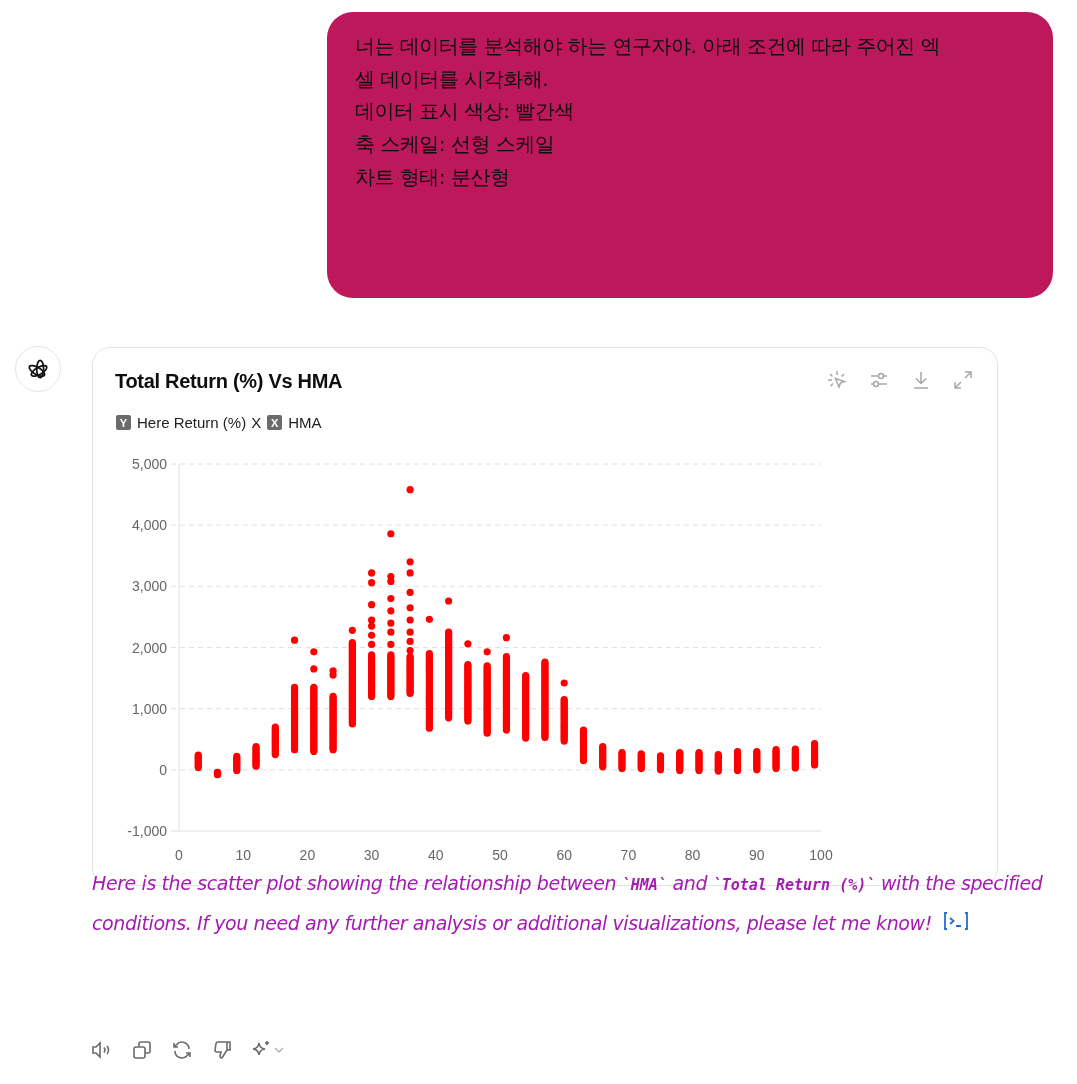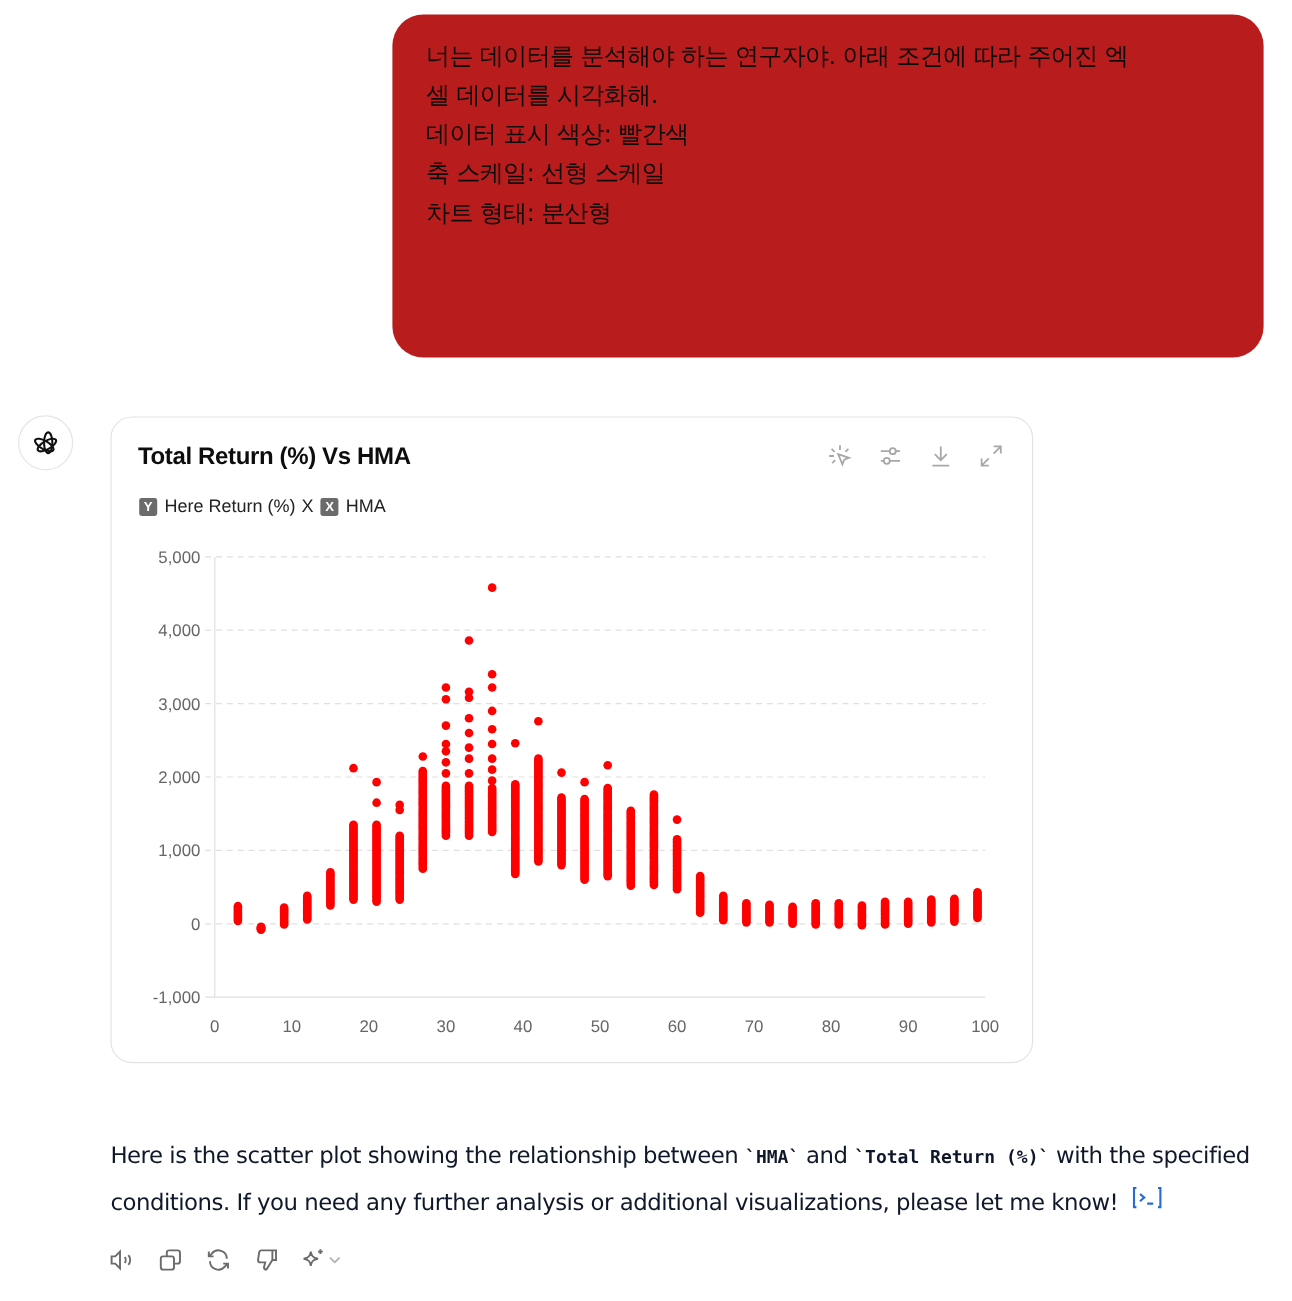--- a/index.html
+++ b/index.html
@@ -3,50 +3,51 @@
 <meta charset="utf-8">
 <style>
   * { box-sizing: border-box; margin: 0; padding: 0; }
   body {
     width: 1077px; height: 1084px; background: #ffffff;
     font-family: "Liberation Sans", "DejaVu Sans", sans-serif;
     color: #0d0d0d; position: relative; overflow: hidden;
   }
   .user-bubble {
     position: absolute; left: 327px; top: 12px; width: 726px; height: 286px;
-    background: #b91c1c; border-radius: 26px; padding: 18px 28px 0 28px;
+    background: #be185d; border-radius: 26px; padding: 18px 28px 0 28px;
   }
   .user-line { font-family: "DejaVu Sans", sans-serif; font-size: 20px; line-height: 32.7px; color: #0d0d0d; letter-spacing: -0.5px; }
   .assistant-avatar {
     position: absolute; left: 15px; top: 346px; width: 46px; height: 46px;
     border-radius: 50%; border: 1px solid #e5e5e5; background: #fff;
     display: flex; align-items: center; justify-content: center;
   }
   .chart-card {
-    position: absolute; left: 92px; top: 347px; width: 769px; height: 539px;
+    position: absolute; left: 92px; top: 347px; width: 906px; height: 539px;
     border: 1px solid #e3e3e3; border-radius: 18px; background: #fff;
   }
   .chart-title {
     position: absolute; left: 22px; top: 22px; font-size: 20px; font-weight: bold;
     color: #0d0d0d; letter-spacing: -0.3px;
   }
   .chart-tools { position: absolute; right: 22px; top: 20px; display: flex; gap: 18px; }
   .tool { width: 24px; height: 24px; display: flex; align-items: center; justify-content: center; cursor: pointer; }
   .legend { position: absolute; left: 23px; top: 66px; display: flex; align-items: center; font-size: 15px; color: #222; }
   .legend .badge {
     display: inline-flex; width: 15px; height: 15px; background: #6b6b6b; color: #fff;
     font-size: 11px; font-weight: bold; align-items: center; justify-content: center;
     border-radius: 2px; margin-right: 6px;
   }
   .legend .sep { margin: 0 6px 0 5px; }
   .plot-svg { position: absolute; left: 0; top: 0; }
   .response-text {
-    position: absolute; left: 92px; top: 944px; width: 960px;
-    font-family: "DejaVu Sans", sans-serif; font-size: 19px; line-height: 38px; color: #0f172a;
+    position: absolute; left: 92px; top: 864px; width: 960px;
+    font-family: "DejaVu Sans", sans-serif; font-size: 19px; line-height: 38px; color: #a21caf;
     letter-spacing: -0.4px;
+    font-style: italic;
   }
   .response-text code {
     font-family: "DejaVu Sans Mono", monospace; font-size: 15px; font-weight: bold; letter-spacing: 0;
   }
   .code-link { display: inline-block; vertical-align: middle; margin-left: 4px; cursor: pointer; }
   .actions { position: absolute; left: 89px; top: 1037px; display: flex; gap: 14px; align-items: center; }
   .action-btn { width: 26px; height: 26px; display: flex; align-items: center; justify-content: center; cursor: pointer; }
 </style>
 </head>
 <body>

